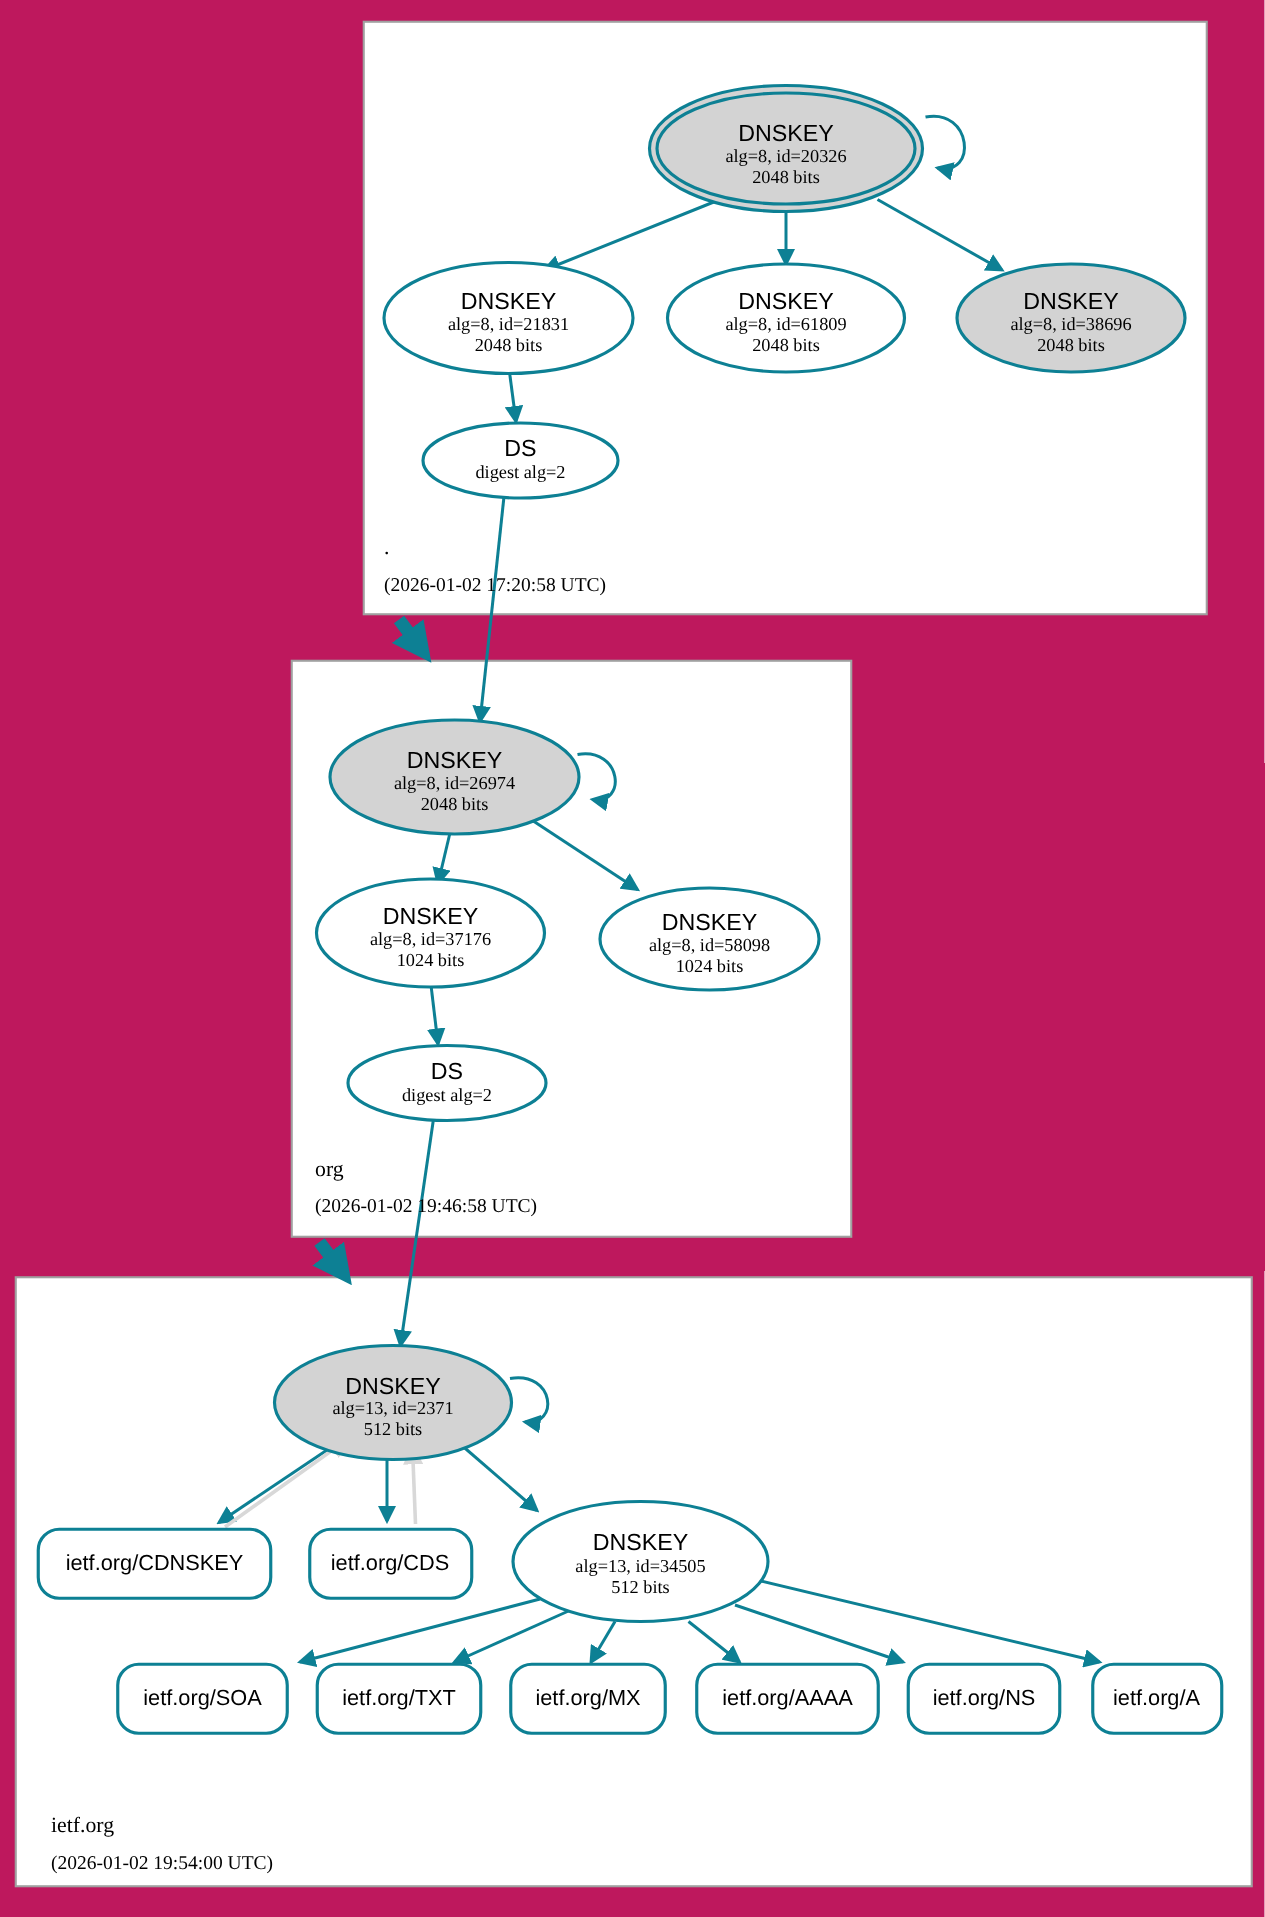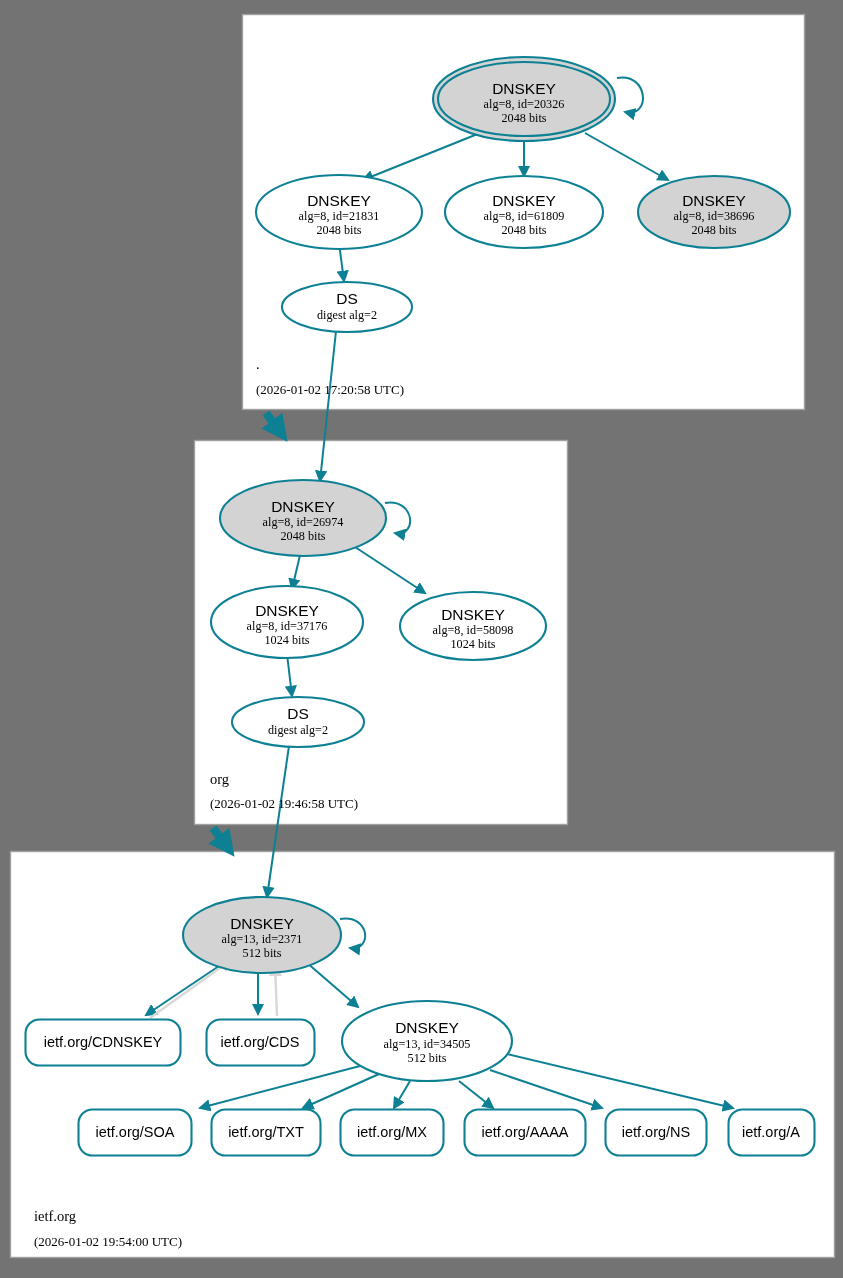--- a/index.html
+++ b/index.html
@@ -4,21 +4,21 @@
 <style>
   html, body {
     margin: 0;
     padding: 0;
     background: #ffffff;
   }
   #root-canvas {
     position: relative;
     width: 843px;
     height: 1278px;
-    background: #737373;
+    background: #be185d;
     font-family: "Liberation Sans", sans-serif;
     overflow: hidden;
   }
   svg#graph {
     display: block;
     width: 843px;
     height: 1278px;
   }
   .zone-box {
     fill: #ffffff;

